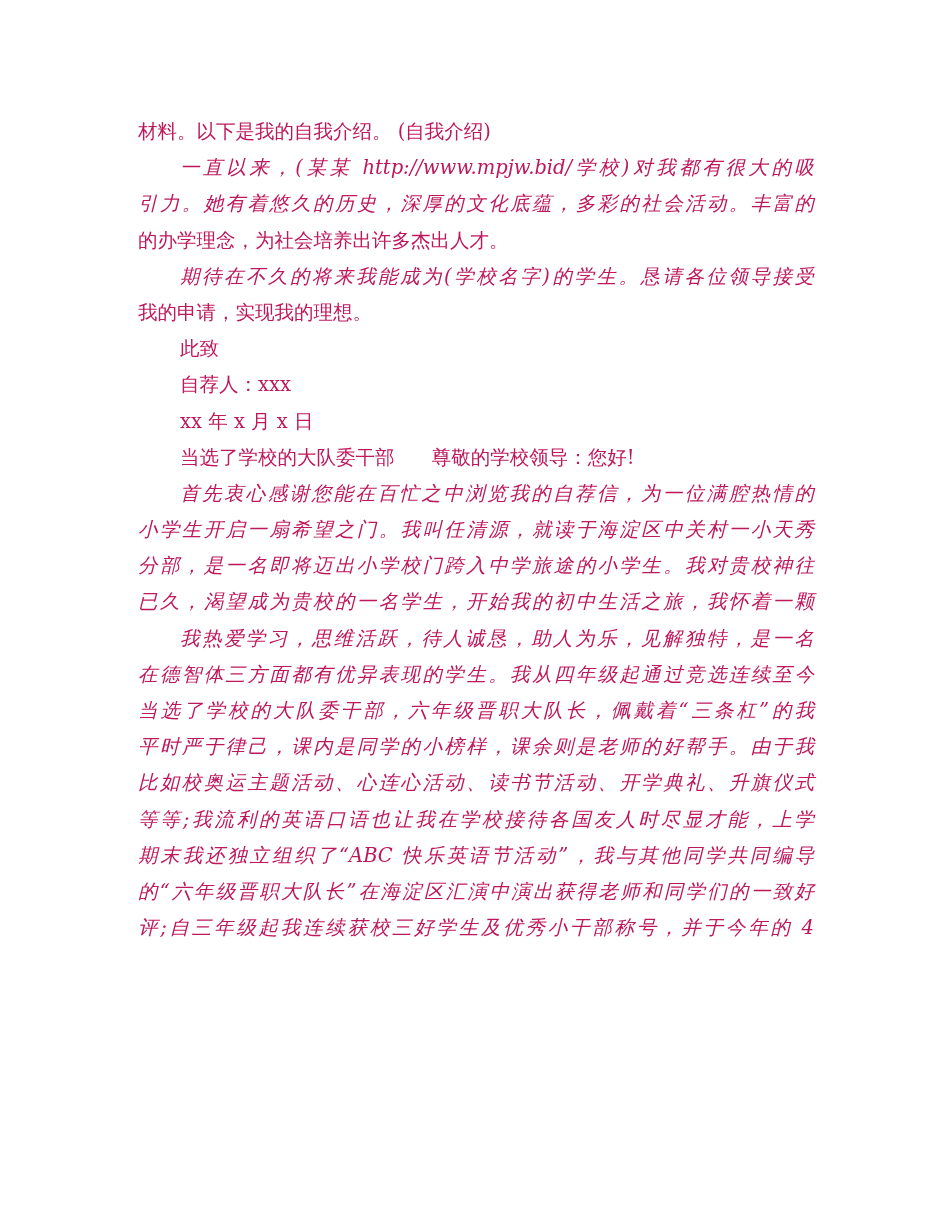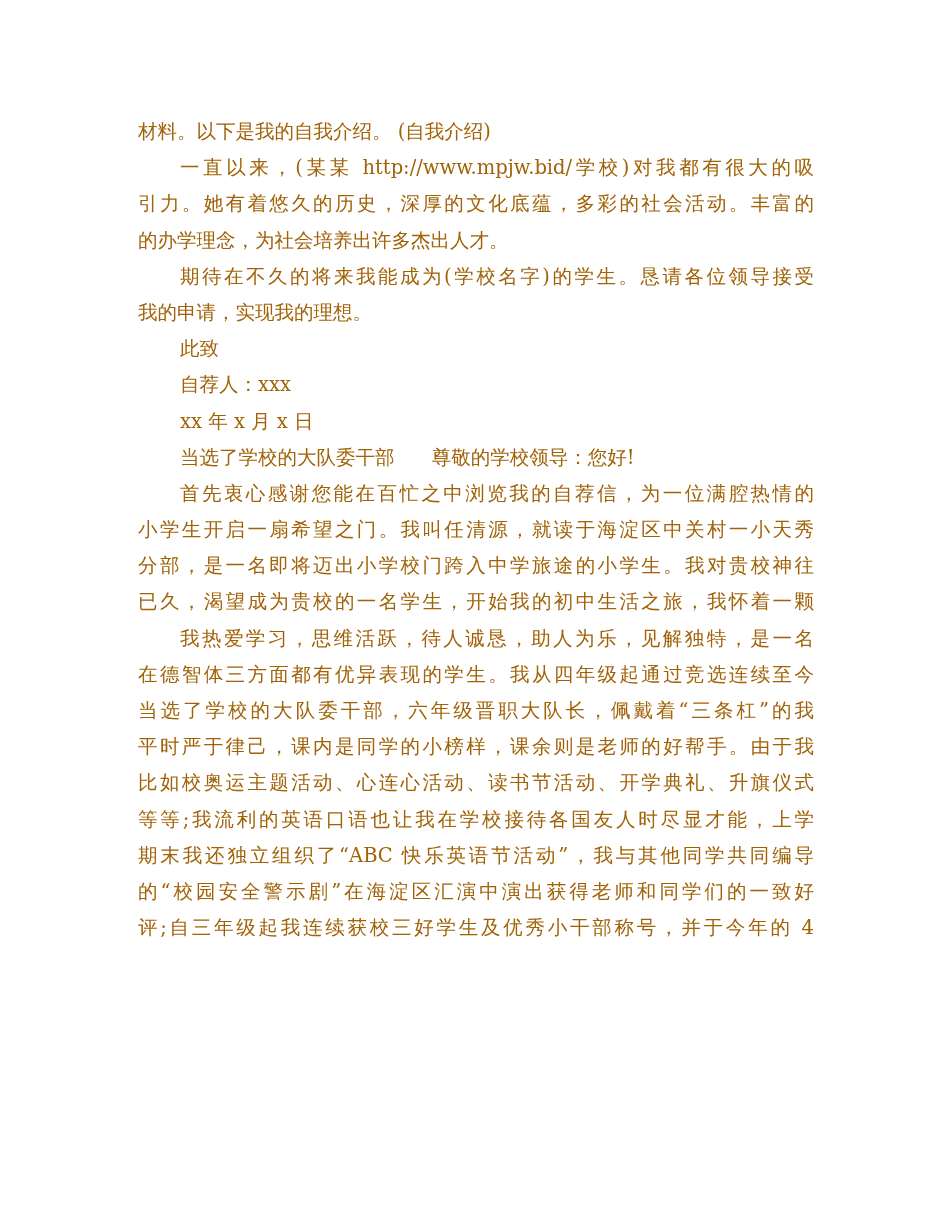--- a/index.html
+++ b/index.html
@@ -1,24 +1,24 @@
 <!DOCTYPE html>
 <html><head>
 <meta charset="utf-8">
 <style>
   html, body { margin: 0; padding: 0; background: #ffffff; }
   body { width: 950px; height: 1230px; position: relative; overflow: hidden; }
   .page {
     position: absolute; left: 138px; top: 114px; width: 676px;
     font-family: "DejaVu Serif", "Liberation Serif", serif;
-    font-size: 19.5px; color: #a16207; line-height: 36.2px;
+    font-size: 19.5px; color: #be185d; line-height: 36.2px;
   }
   .line { white-space: nowrap; height: 36.2px; }
   .indent { padding-left: 42px; }
-  .justify { text-align: justify; text-align-last: justify; }
+  .justify { text-align: justify; text-align-last: justify; font-style: italic; }
 </style>
 </head>
 <body>
 
 <div class="page">
   <div class="line">材料。以下是我的自我介绍。 (自我介绍)</div>
   <div class="line indent justify">一直以来，(某某 http://www.mpjw.bid/学校)对我都有很大的吸</div>
   <div class="line justify">引力。她有着悠久的历史，深厚的文化底蕴，多彩的社会活动。丰富的</div>
   <div class="line">的办学理念，为社会培养出许多杰出人才。</div>
   <div class="line indent justify">期待在不久的将来我能成为(学校名字)的学生。恳请各位领导接受</div>
@@ -31,15 +31,15 @@
   <div class="line justify">小学生开启一扇希望之门。我叫任清源，就读于海淀区中关村一小天秀</div>
   <div class="line justify">分部，是一名即将迈出小学校门跨入中学旅途的小学生。我对贵校神往</div>
   <div class="line justify">已久，渴望成为贵校的一名学生，开始我的初中生活之旅，我怀着一颗</div>
   <div class="line indent justify">我热爱学习，思维活跃，待人诚恳，助人为乐，见解独特，是一名</div>
   <div class="line justify">在德智体三方面都有优异表现的学生。我从四年级起通过竞选连续至今</div>
   <div class="line justify">当选了学校的大队委干部，六年级晋职大队长，佩戴着“三条杠”的我</div>
   <div class="line justify">平时严于律己，课内是同学的小榜样，课余则是老师的好帮手。由于我</div>
   <div class="line justify">比如校奥运主题活动、心连心活动、读书节活动、开学典礼、升旗仪式</div>
   <div class="line justify">等等;我流利的英语口语也让我在学校接待各国友人时尽显才能，上学</div>
   <div class="line justify">期末我还独立组织了“ABC 快乐英语节活动”，我与其他同学共同编导</div>
-  <div class="line justify">的“校园安全警示剧”在海淀区汇演中演出获得老师和同学们的一致好</div>
+  <div class="line justify">的“六年级晋职大队长”在海淀区汇演中演出获得老师和同学们的一致好</div>
   <div class="line justify">评;自三年级起我连续获校三好学生及优秀小干部称号，并于今年的 4</div>
 </div>
 
 </body></html>

